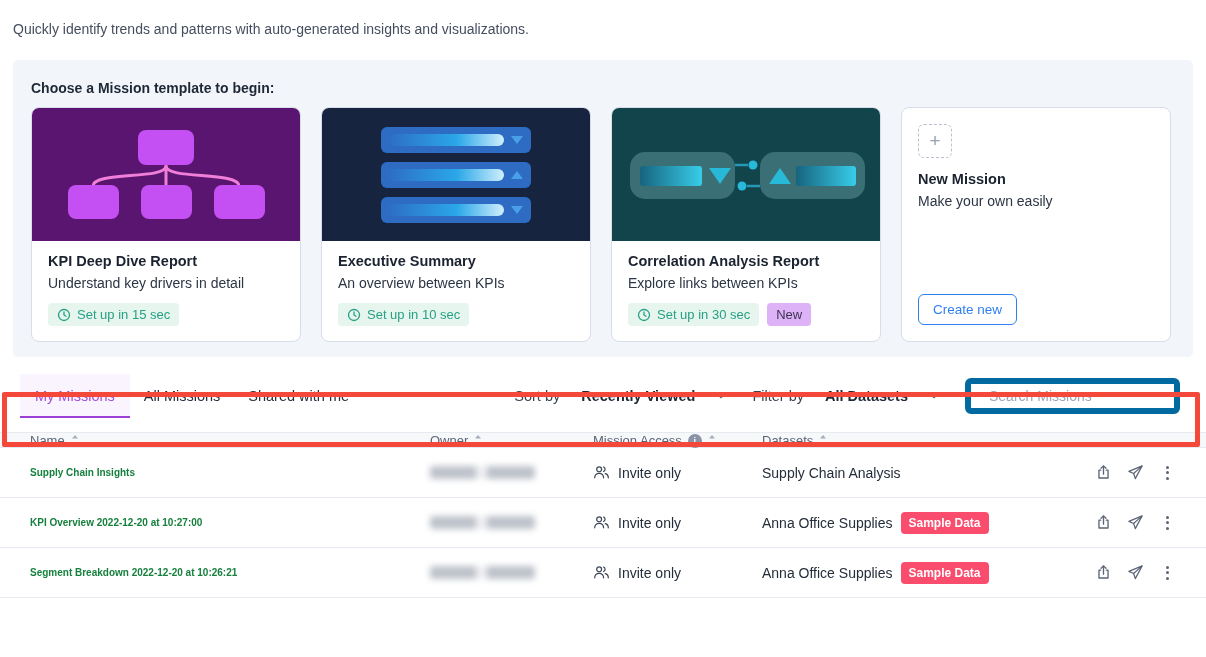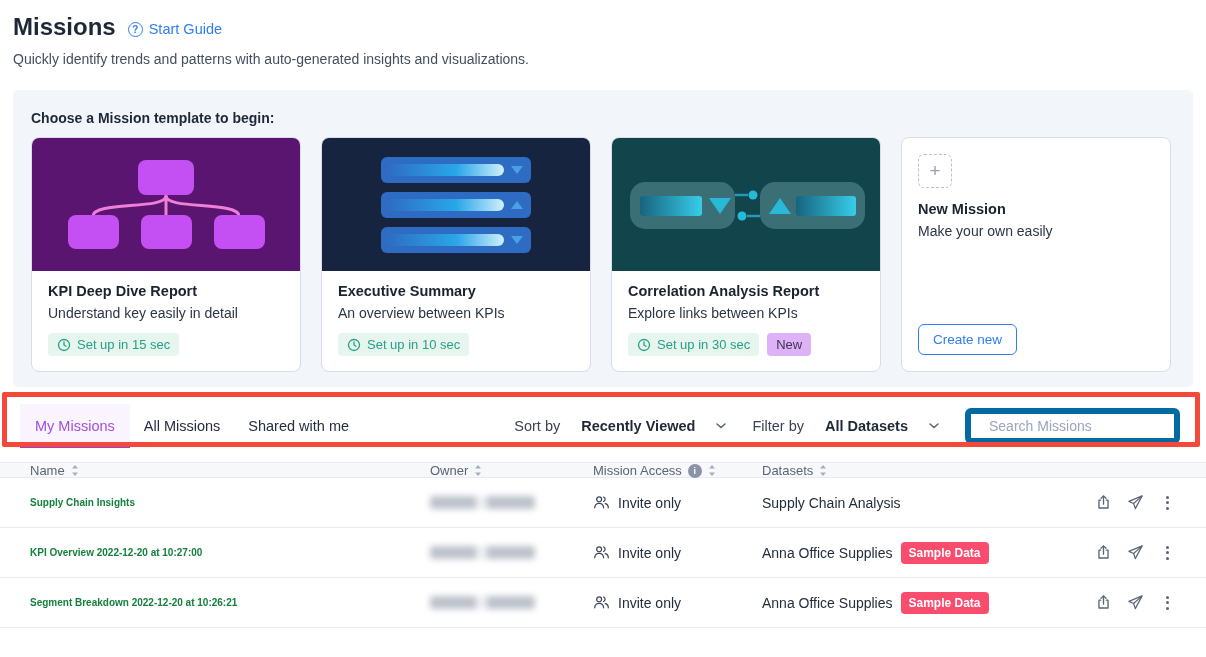--- a/index.html
+++ b/index.html
@@ -75,27 +75,20 @@
   .icon-btn { width:26px; height:26px; display:flex; align-items:center; justify-content:center; background:none; border:none; cursor:pointer; color:#5b6575; }
   .kebab { display:flex; flex-direction:column; gap:2.5px; }
   .kebab i { width:3px; height:3px; border-radius:50%; background:#5b6575; }
   .info-dot { width:14px; height:14px; border-radius:50%; background:#8a94a6; color:#fff; font-size:9px; font-weight:700; display:inline-flex; align-items:center; justify-content:center; font-style:normal; }
   .sort-glyph { flex:none; }
 </style>
 </head>
 <body>
 
 <div class="page-header">
-  <div class="title-row">
-    <h1>Missions</h1>
-    <a class="start-guide">
-      <span class="q-circle">?</span>
-      <span>Start Guide</span>
-    </a>
-  </div>
   <div class="subtitle">Quickly identify trends and patterns with auto-generated insights and visualizations.</div>
 </div>
 
 <div class="panel">
   <div class="panel-heading">Choose a Mission template to begin:</div>
   <div class="cards">
 
     <div class="card">
       <div class="card-illus illus-purple">
         <svg width="270" height="133" viewBox="0 0 270 133">
@@ -103,21 +96,21 @@
           <path d="M134,58 C134,72 61,63 61,78" stroke="#ef7fd8" stroke-width="3" fill="none"></path>
           <path d="M134,58 C134,72 207,63 207,78" stroke="#ef7fd8" stroke-width="3" fill="none"></path>
           <rect x="106" y="22" width="56" height="35" rx="8" fill="#c44ff2"></rect>
           <rect x="36" y="77" width="51" height="34" rx="8" fill="#c44ff2"></rect>
           <rect x="109" y="77" width="51" height="34" rx="8" fill="#c44ff2"></rect>
           <rect x="182" y="77" width="51" height="34" rx="8" fill="#c44ff2"></rect>
         </svg>
       </div>
       <div class="card-body">
         <div class="card-title">KPI Deep Dive Report</div>
-        <div class="card-sub">Understand key easily in detail</div>
+        <div class="card-sub">Understand key drivers in detail</div>
         <div class="badge-row">
           <span class="setup-badge">
             <svg width="14" height="14" viewBox="0 0 16 16" fill="none" stroke="#27a083" stroke-width="1.5">
                 <circle cx="8" cy="8" r="6.3"></circle>
                 <path d="M8 4.6V8l2.3 1.4" stroke-linecap="round"></path>
               </svg>
             <span>Set up in 15 sec</span>
           </span>
         </div>
       </div>

